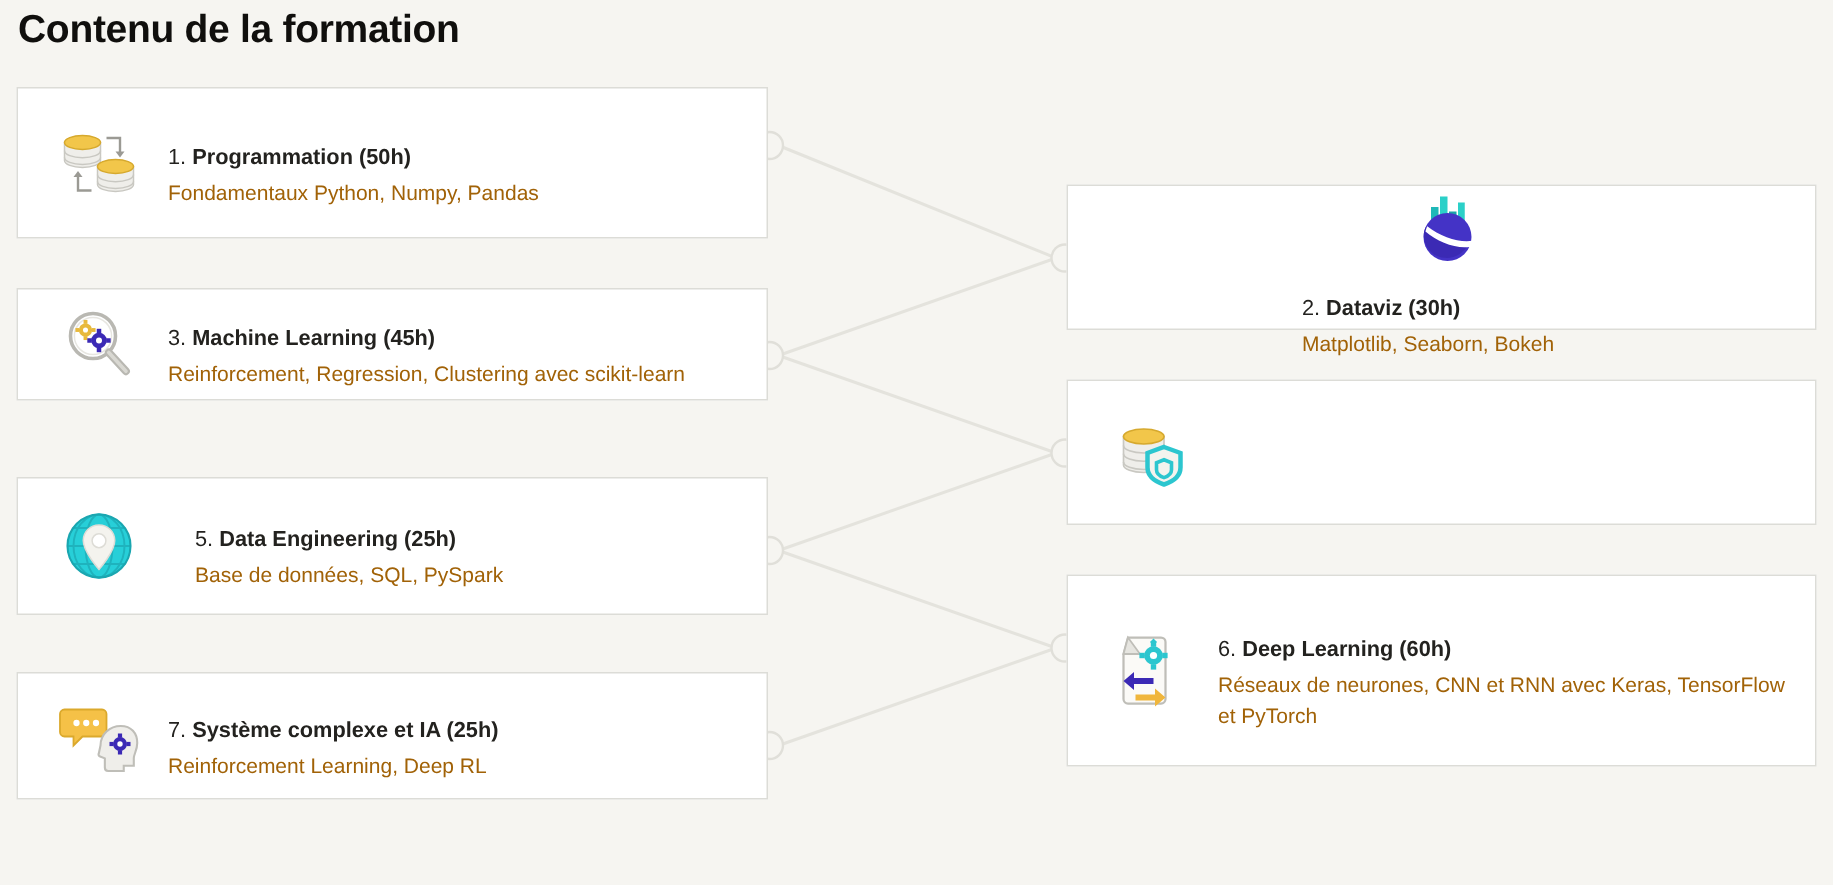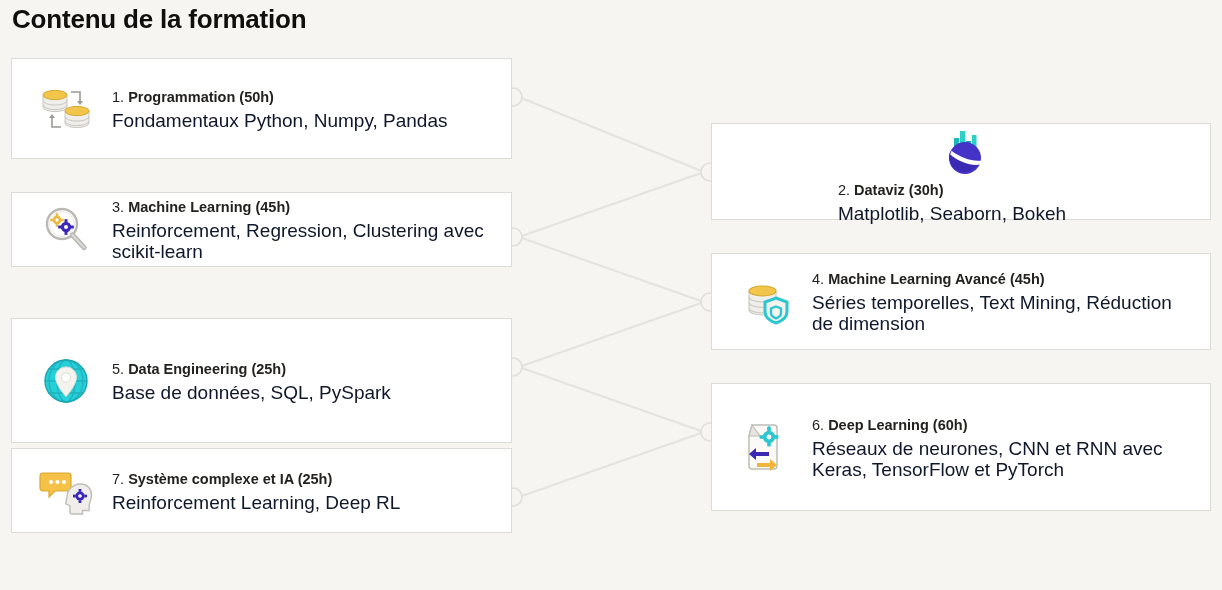--- a/index.html
+++ b/index.html
@@ -68,37 +68,38 @@
     margin-right: 18px;
     position: relative;
     display: block;
   }
   .card-icon svg { display: block; width: 56px; height: 56px; }
 
   .card-body {
     flex: 1 1 auto;
     padding-right: 18px;
     min-width: 0;
+    margin-top: 16px;
   }
 
   .card-title {
     font-size: 14.5px;
     line-height: 21px;
     color: #23221f;
     font-weight: 400;
     margin: 0 0 2px 0;
     white-space: nowrap;
   }
   .card-title .tnum { font-weight: 400; }
   .card-title .tname { font-weight: 700; }
 
   .card-desc {
-    font-size: 19px;
+    font-size: 14px;
     line-height: 21px;
-    color: #0f172a;
+    color: #a16207;
     font-weight: 400;
     margin: 0;
   }
 </style>
 </head>
 <body>
 
 <div id="root">
 
   <h1 class="page-title">Contenu de la formation</h1>
@@ -191,21 +192,21 @@
     </span>
     <div class="card-body">
       <p class="card-title">
         <span class="tnum">3.</span>
         <span class="tname">Machine Learning (45h)</span>
       </p>
       <p class="card-desc">Reinforcement, Regression, Clustering avec scikit-learn</p>
     </div>
   </div>
 
-  <div class="card col-left" style="top:318px; height:125px;">
+  <div class="card col-left" style="top:318px; height:92px;gap:18px;">
     <span class="card-icon">
       <svg viewBox="0 0 56 56" xmlns="http://www.w3.org/2000/svg">
         <circle cx="28" cy="28" r="21" fill="#27cfd8"></circle>
         <g fill="none" stroke="#1fb3bd" stroke-width="1.3">
           <ellipse cx="28" cy="28" rx="9" ry="21"></ellipse>
           <ellipse cx="28" cy="28" rx="17" ry="21"></ellipse>
           <line x1="7" y1="28" x2="49" y2="28"></line>
           <path d="M10.5 16 H45.5"></path>
           <path d="M10.5 40 H45.5"></path>
         </g>
@@ -282,27 +283,20 @@
       <svg viewBox="0 0 56 56" xmlns="http://www.w3.org/2000/svg">
         <path d="M11 17 v19 a13.5 5 0 0 0 27 0 V17z" fill="#efeeea" stroke="#c9c8c2" stroke-width="1.1"></path>
         <ellipse cx="24.5" cy="17" rx="13.5" ry="5" fill="#f2c64a" stroke="#d6a92e" stroke-width="1.1"></ellipse>
         <path d="M11 23 a13.5 5 0 0 0 27 0" fill="none" stroke="#c9c8c2" stroke-width="1.1"></path>
         <path d="M11 28.5 a13.5 5 0 0 0 27 0" fill="none" stroke="#c9c8c2" stroke-width="1.1"></path>
         <path d="M11 34 a13.5 5 0 0 0 27 0" fill="none" stroke="#c9c8c2" stroke-width="1.1"></path>
         <path d="M38 24 l11 4 v9.5 c0 6 -5.2 9.6 -11 11.5 c-5.8 -1.9 -11 -5.5 -11 -11.5 V28 z" fill="#f4f3ee" stroke="#2cc6cf" stroke-width="3"></path>
         <path d="M38 32.5 l5 2 v4.6 c0 2.7 -2.4 4.4 -5 5.3 c-2.6 -0.9 -5 -2.6 -5 -5.3 V34.5 z" fill="none" stroke="#2cc6cf" stroke-width="2.4"></path>
       </svg>
     </span>
-    <div class="card-body">
-      <p class="card-title">
-        <span class="tnum">4.</span>
-        <span class="tname">Machine Learning Avancé (45h)</span>
-      </p>
-      <p class="card-desc">Séries temporelles, Text Mining, Réduction de dimension</p>
-    </div>
   </div>
 
   <div class="card col-right" style="top:383px; height:128px;">
     <span class="card-icon">
       <svg viewBox="0 0 56 56" xmlns="http://www.w3.org/2000/svg">
         <path d="M14 6 h22 a3 3 0 0 1 3 3 v38 a3 3 0 0 1 -3 3 H14 a3 3 0 0 1 -3 -3 V17 z" fill="#fbfaf7" stroke="#bfbeb8" stroke-width="1.5"></path>
         <path d="M14 6 L11 17 h11 z" fill="#e6e5e0" stroke="#bfbeb8" stroke-width="1.2"></path>
         <g transform="translate(31,18)">
           <circle cx="0" cy="0" r="6.2" fill="#2cc6cf"></circle>
           <circle cx="0" cy="0" r="2.4" fill="#ffffff"></circle>

